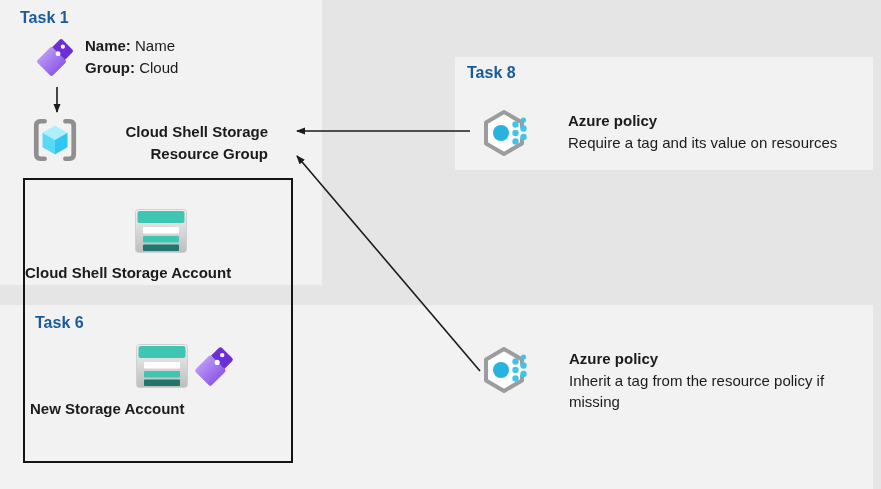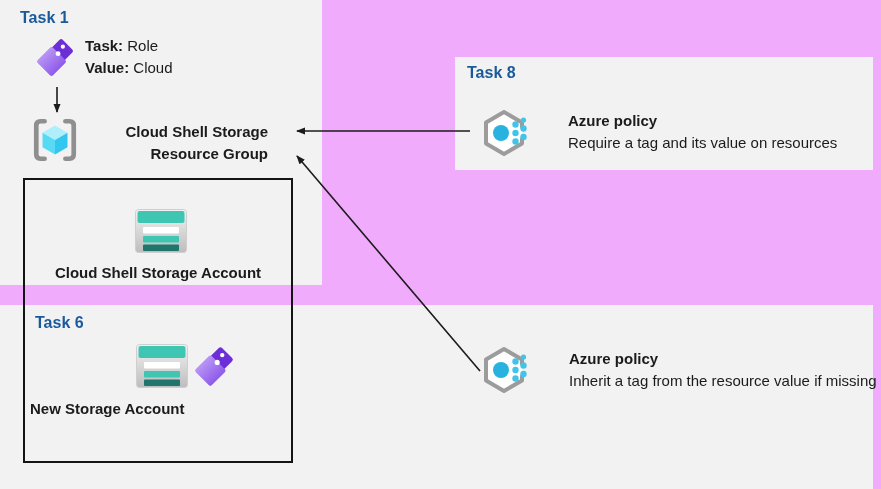--- a/index.html
+++ b/index.html
@@ -1,18 +1,18 @@
 <!DOCTYPE html>
 <html><head>
 <meta charset="utf-8">
 <style>
   html,body{margin:0;padding:0;background:#fff;}
   #stage{
     position:relative;width:881px;height:489px;overflow:hidden;
-    font-family:"Liberation Sans", sans-serif;color:#1b1b1b;background:#f0abfc;
+    font-family:"Liberation Sans", sans-serif;color:#1b1b1b;background:#e5e5e5;
   }
   .panel{position:absolute;background:#f2f2f2;z-index:1;}
   #task1-panel{left:0;top:0;width:322px;height:285px;}
   #task2-panel{left:455px;top:57px;width:418px;height:113px;}
   #task3-panel{left:0;top:305px;width:873px;height:184px;}
   .task-label{
     position:absolute;z-index:3;font-weight:bold;font-size:16px;color:#1a5a9b;
   }
   #task1-label{left:20px;top:9px;}
   #task2-label{left:467px;top:64px;}
@@ -21,21 +21,21 @@
   #tag-icon-task1{left:34px;top:36px;width:42px;height:44px;}
   #rg-icon{left:29px;top:114px;width:52px;height:52px;}
   #storage-icon-1{left:135px;top:209px;width:52px;height:44px;}
   #storage-icon-2{left:136px;top:344px;width:52px;height:44px;}
   #tag-icon-task3{left:192px;top:344px;width:44px;height:46px;}
   #policy-icon-task2{left:479px;top:108px;width:50px;height:50px;}
   #policy-icon-task3{left:479px;top:345px;width:50px;height:50px;}
   .text-block{position:absolute;z-index:3;font-size:15px;line-height:22px;}
   #tag-kv{left:85px;top:35px;}
   #rg-name{left:90px;top:121px;width:178px;font-weight:bold;line-height:22px;text-align:right;}
-  #csa-name{left:25px;top:262px;width:266px;text-align:center;font-weight:bold;}
+  #csa-name{left:25px;top:262px;width:266px;font-weight:bold;}
   #nsa-name{left:30px;top:398px;width:270px;font-weight:bold;}
   .policy-text{position:absolute;z-index:3;font-size:15px;line-height:21.5px;margin-left:30px;}
   #policy-text-task2{left:538px;top:110px;width:340px;}
   #policy-text-task2 .desc{white-space:nowrap;}
   #policy-text-task3{left:539px;top:348px;width:310px;}
   .policy-text .title{font-weight:bold;}
   #resource-box{
     position:absolute;left:23px;top:178px;width:270px;height:285px;
     border:2px solid #141414;box-sizing:border-box;z-index:5;background:transparent;
   }
@@ -62,22 +62,22 @@
           <stop offset="1" stop-color="#8248e8"></stop>
       </linearGradient>
     </defs>
     <path d="M31 5 L42 16 L31 27 L20 16 Z" fill="#6c2ed6" stroke="#6c2ed6" stroke-width="5" stroke-linejoin="round"></path>
     <circle cx="33" cy="11" r="2.4" fill="#fff"></circle>
     <path d="M20 14 L34 28 L20 42 L6 28 Z" fill="url(#tagGradA)" stroke="url(#tagGradA)" stroke-width="5" stroke-linejoin="round"></path>
     <circle cx="27.5" cy="19" r="2.8" fill="#fff"></circle>
   </svg>
 
   <div class="text-block" id="tag-kv">
-    <div><b>Task:</b> <span>Role</span></div>
-    <div><b>Value:</b> <span>Cloud</span></div>
+    <div><b>Name:</b> <span>Name</span></div>
+    <div><b>Group:</b> <span>Cloud</span></div>
   </div>
 
   <svg class="icon" id="rg-icon" viewBox="0 0 50 50">
     <path d="M15 7 H11 Q7 7 7 11 V39 Q7 43 11 43 H15" fill="none" stroke="#8f8f8f" stroke-width="4.5" stroke-linecap="round"></path>
     <path d="M35 7 H39 Q43 7 43 11 V39 Q43 43 39 43 H35" fill="none" stroke="#8f8f8f" stroke-width="4.5" stroke-linecap="round"></path>
     <polygon points="25,11 37,18 25,25 13,18" fill="#aeeffb"></polygon>
     <polygon points="13,18 25,25 25,39 13,32" fill="#58daf4"></polygon>
     <polygon points="37,18 25,25 25,39 37,32" fill="#33c7ef"></polygon>
   </svg>
 
@@ -154,21 +154,21 @@
     <circle cx="36.5" cy="16.5" r="3.2" fill="#42c4ea"></circle>
     <circle cx="36.5" cy="25" r="3.2" fill="#42c4ea"></circle>
     <circle cx="36.5" cy="33.5" r="3.2" fill="#42c4ea"></circle>
     <circle cx="44.5" cy="12" r="2.6" fill="#42c4ea"></circle>
     <circle cx="44.5" cy="20.5" r="3.2" fill="#42c4ea"></circle>
     <circle cx="44.5" cy="29" r="3.2" fill="#42c4ea"></circle>
   </svg>
 
   <div class="policy-text" id="policy-text-task3">
     <div class="title">Azure policy</div>
-    <div class="desc">Inherit a tag from the resource value if missing</div>
+    <div class="desc">Inherit a tag from the resource policy if missing</div>
   </div>
 
   <svg id="arrow-overlay" viewBox="0 0 881 489">
     <defs>
       <marker id="ah" markerWidth="10" markerHeight="8" refX="8" refY="3.5" orient="auto" markerUnits="userSpaceOnUse">
         <path d="M0 0 L9 3.5 L0 7 Z" fill="#1b1b1b"></path>
       </marker>
     </defs>
     <line x1="57" y1="87" x2="57" y2="112" stroke="#1b1b1b" stroke-width="1.6" marker-end="url(#ah)"></line>
     <line x1="470" y1="131" x2="297" y2="131" stroke="#1b1b1b" stroke-width="1.6" marker-end="url(#ah)"></line>

